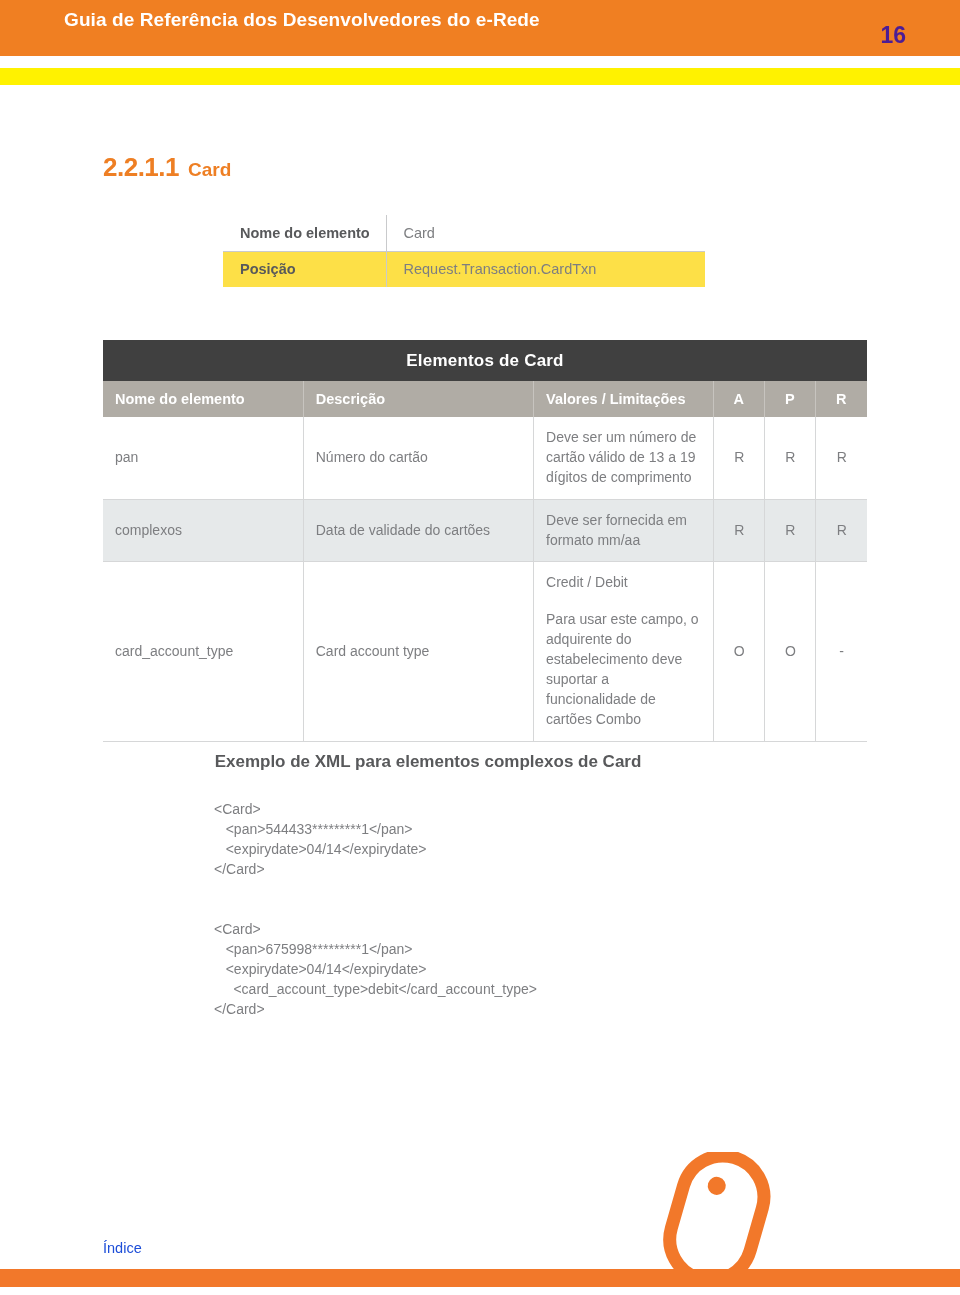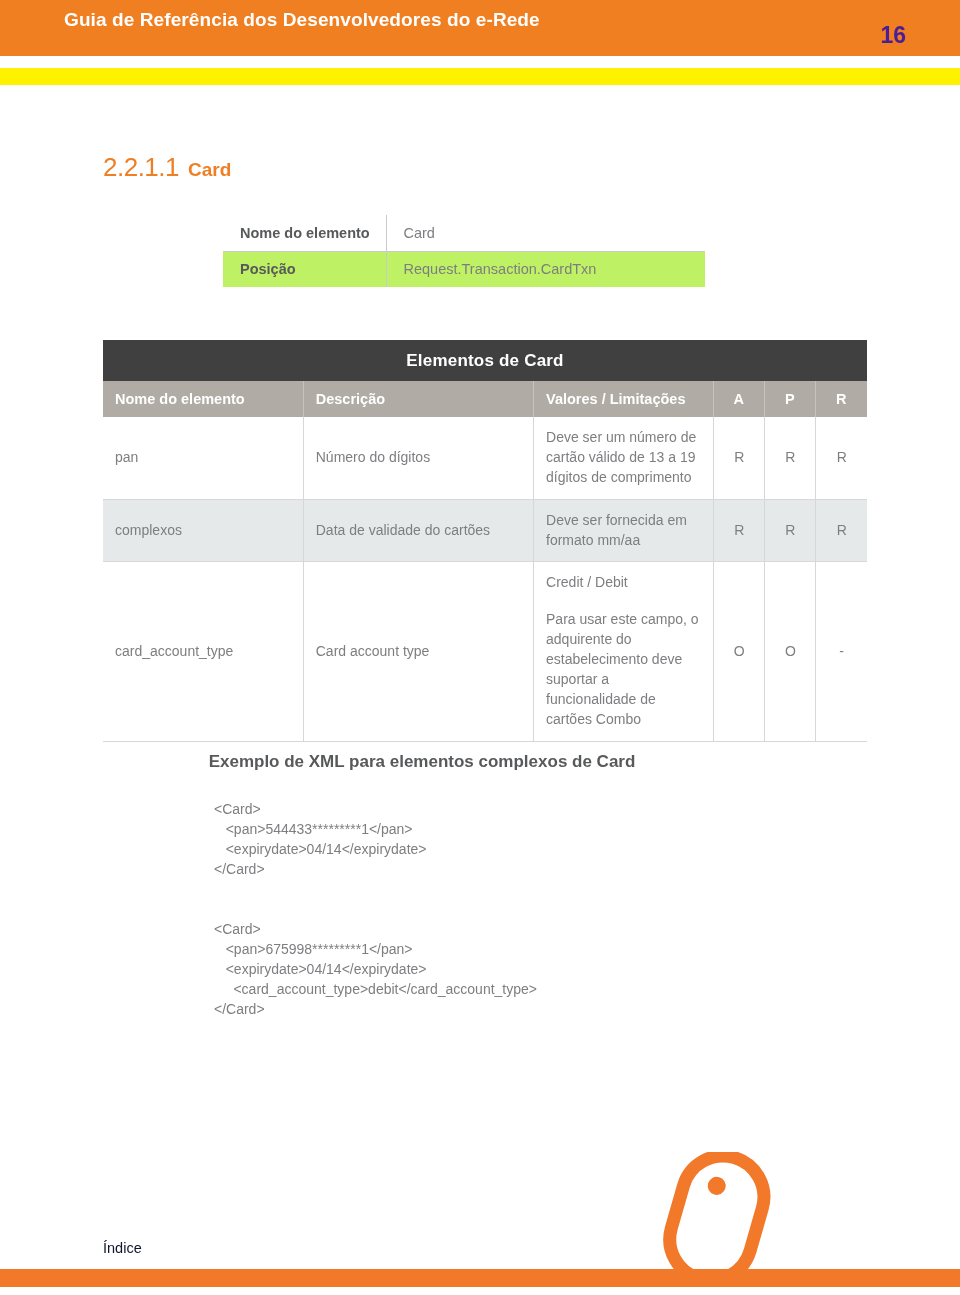--- a/index.html
+++ b/index.html
@@ -53,21 +53,21 @@
   
   .section-heading {
     position: absolute;
     left: 103px;
     top: 152px;
     color: #ee7f24;
     white-space: nowrap;
   }
   .section-num {
     font-size: 26px;
-    font-weight: normal;
+    font-weight: bold;
     letter-spacing: -0.5px;
   }
   .section-name {
     font-size: 19px;
     font-weight: bold;
     margin-left: 9px;
   }
 
   
   .info-table {
@@ -76,21 +76,21 @@
     top: 215px;
     width: 482px;
     border-collapse: collapse;
     table-layout: fixed;
   }
   .info-table td {
     padding: 0;
     vertical-align: middle;
     height: 36px;
   }
-  .info-row-alt td { background: #bef264; margin-left: 48px; }
+  .info-row-alt td { background: #fde047; margin-left: 48px; }
   .info-key {
     width: 163px;
     font-size: 14.5px;
     font-weight: bold;
     color: #58595b;
     padding-left: 17px !important;
     border-right: 1px solid #c9cacc;
     box-sizing: border-box;
   }
   .info-val {
@@ -162,21 +162,21 @@
   .col-desc  { width: 230px; }
   .col-vals  { width: 180px; }
   .col-flag  { width: 51px; }
 
   .vals-block p { margin: 0; }
   .vals-block p.spaced { margin-top: 17px; }
 
   
   .xml-title {
     position: absolute;
-    left: 0; top: 752px;
+    left: 6px; top: 752px;
     width: 844px;
     text-align: center;
     font-size: 17px;
     font-weight: bold;
     color: #58595b;
   }
   .xml-block {
     position: absolute;
     left: 214px;
     font-size: 14px;
@@ -186,21 +186,21 @@
   }
   .xml-block-1 { top: 800px; }
   .xml-block-2 { top: 920px; }
 
   
   .footer-index {
     position: absolute;
     left: 103px;
     top: 1240px;
     font-size: 14.5px;
-    color: #0f172a;
+    color: #1d4ed8;
   }
   .footer-bar {
     position: absolute;
     left: 0;
     bottom: 8px;
     width: 960px;
     height: 18px;
     background: #f2782a;
   }
   .footer-logo {
@@ -257,21 +257,21 @@
       <th>Descrição</th>
       <th>Valores / Limitações</th>
       <th class="center">A</th>
       <th class="center">P</th>
       <th class="center">R</th>
     </tr>
   </thead>
   <tbody>
     <tr>
       <td>pan</td>
-      <td>Número do dígitos</td>
+      <td>Número do cartão</td>
       <td>
         <div class="vals-block">
           <p>Deve ser um número de cartão válido de 13 a 19 dígitos de comprimento</p>
         </div>
       </td>
       <td class="center">R</td>
       <td class="center">R</td>
       <td class="center">R</td>
     </tr>
     <tr class="alt">

